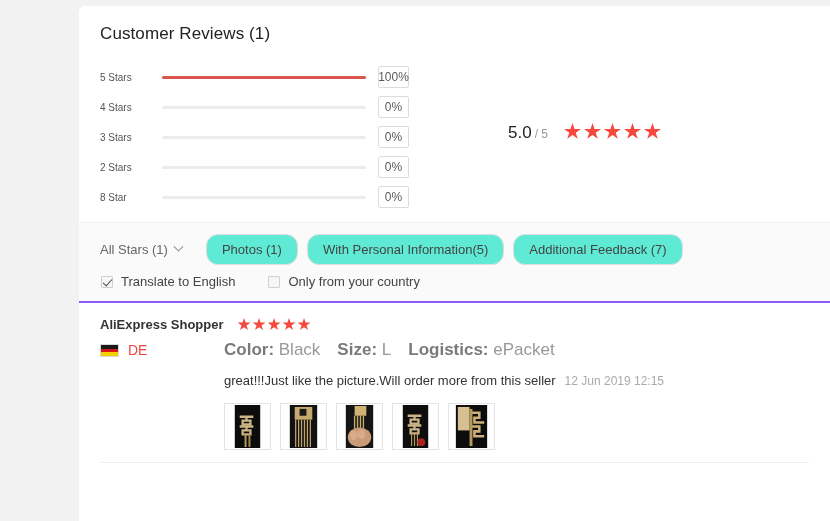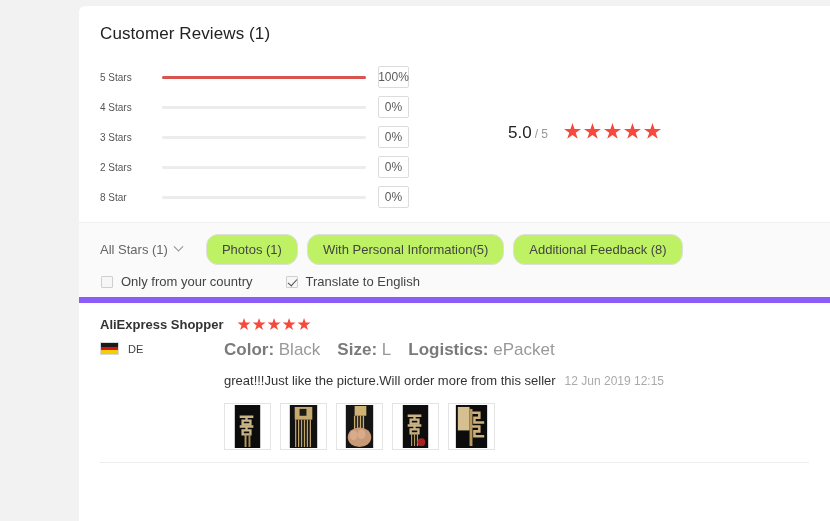--- a/index.html
+++ b/index.html
@@ -84,21 +84,21 @@
   }
   .star.sm { width: 13px; height: 13px; margin-right: 2px; }
 
   
   .filter-band {
     position: absolute;
     left: 0; top: 216px;
     width: 751px; height: 81px;
     background: #fafafa;
     border-top: 1px solid #f0f0f0;
-    border-bottom: 6px solid #8b5cf6;
+    border-bottom: 2px solid #8b5cf6;
   }
   .filter-row {
     position: absolute; left: 21px; top: 11px;
     display: flex; align-items: center;
   }
   .allstars {
     display: flex; align-items: center;
     font-size: 13px; color: #666666;
     margin-right: 24px;
     cursor: pointer;
@@ -110,21 +110,21 @@
     border-right: 1.6px solid #8a8a8a;
     border-bottom: 1.6px solid #8a8a8a;
     transform: rotate(45deg) translate(-2px,-2px);
   }
   .fbtn {
     height: 31px;
     padding: 0 15px;
     margin-right: 9px;
     border: 1px solid #dedede;
     border-radius: 12px;
-    background: #bef264;
+    background: #5eead4;
     font-size: 13px;
     color: #444444;
     display: flex; align-items: center; justify-content: center;
     cursor: pointer;
     white-space: nowrap;
     font-family: "Liberation Sans", sans-serif;
   }
 
   .check-row {
     position: absolute; left: 22px; top: 51px;
@@ -160,21 +160,21 @@
   .rv-body { display: flex; margin-top: 7px; }
   .rv-left { width: 124px; flex: 0 0 124px; }
   .country { display: flex; align-items: center; }
   .flag {
     width: 19px; height: 13px;
     margin-right: 9px;
     border: 1px solid #d8d8d8;
     background: linear-gradient(to bottom,#1a1a1a 0 33.3%,#d2161b 33.3% 66.6%,#f4cf00 66.6% 100%);
     flex: 0 0 19px;
   }
-  .country-code { font-size: 11px; color: #404040; }
+  .country-code { font-size: 14px; color: #ef4444; }
 
   .rv-right { flex: 1; }
   .attrs { font-size: 17px; color: #999999; line-height: 16px; }
   .attrs .k { color: #7a7a7a; font-weight: bold; }
   .attrs .grp { margin-right: 17px; white-space: nowrap; }
 
   .rv-text {
     margin-top: 13px;
     font-size: 13px;
     color: #333333;
@@ -256,31 +256,31 @@
 
     <div class="filter-band">
       <div class="filter-row">
         <div class="allstars">
           <span>All Stars (1)</span>
           <span class="chev"></span>
         </div>
         <div id="fbtns" style="display:flex;align-items:center;">
             <div class="fbtn">Photos (1)</div>
             <div class="fbtn">With Personal Information(5)</div>
-            <div class="fbtn">Additional Feedback (8)</div>
+            <div class="fbtn">Additional Feedback (7)</div>
           </div>
       </div>
       <div class="check-row" id="checks">
           <div class="chk-item">
+            <span class="chk checked"></span>
+            <span class="chk-label">Translate to English</span>
+          </div>
+          <div class="chk-item">
             <span class="chk"></span>
             <span class="chk-label">Only from your country</span>
-          </div>
-          <div class="chk-item">
-            <span class="chk checked"></span>
-            <span class="chk-label">Translate to English</span>
           </div>
         </div>
     </div>
 
     <div class="review">
       <div class="rv-head">
         <span class="rv-name">AliExpress Shopper</span>
         <span class="rv-stars" id="rv-stars"><span class="star sm"></span><span class="star sm"></span><span class="star sm"></span><span class="star sm"></span><span class="star sm"></span></span>
       </div>
       <div class="rv-body">

